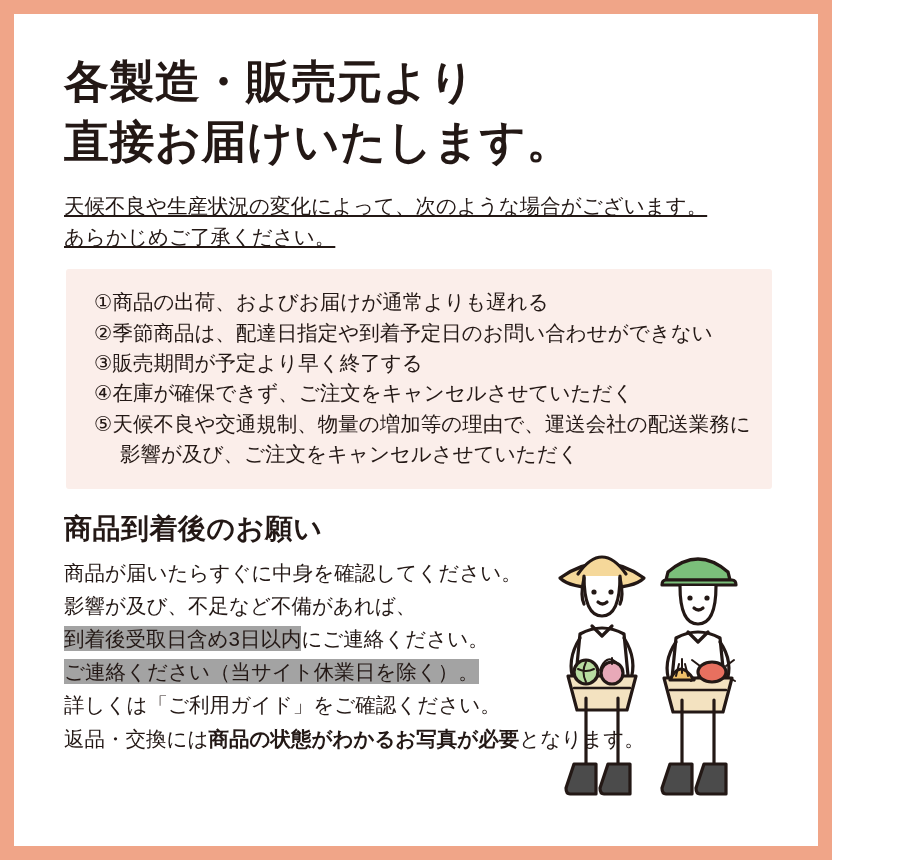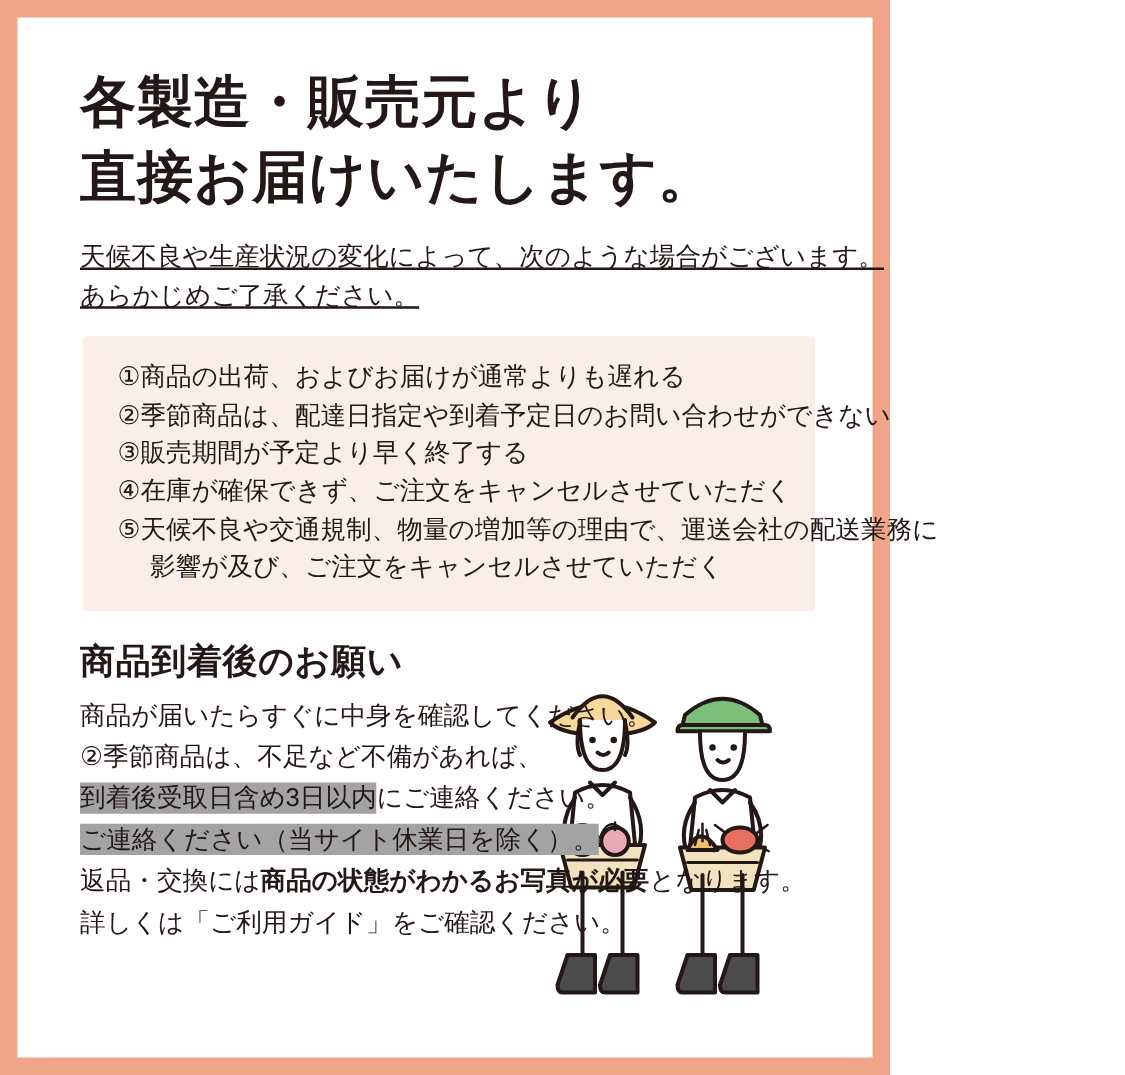--- a/index.html
+++ b/index.html
@@ -9,21 +9,21 @@
   body {
     width: 900px;
     height: 860px;
     background: #ffffff;
     font-family: "Liberation Sans", "DejaVu Sans", sans-serif;
     color: #231815;
     overflow: hidden;
   }
   .page {
     position: relative;
-    width: 712px;
+    width: 832px;
     height: 860px;
     box-sizing: border-box;
     border: 14px solid #f0a588;
     background: #ffffff;
   }
   .inner {
     position: relative;
     width: 100%;
     height: 100%;
     box-sizing: border-box;
@@ -147,25 +147,25 @@
       <div class="notice-item">
         <span>⑤天候不良や交通規制、物量の増加等の理由で、運送会社の配送業務に</span>
         <span class="cont">影響が及び、ご注文をキャンセルさせていただく</span>
       </div>
     </div>
 
     <h2 class="sub-title">商品到着後のお願い</h2>
 
     <div class="body-block">
       <span class="line">商品が届いたらすぐに中身を確認してください。</span>
-      <span class="line">②季節商品は、不足など不備があれば、</span>
+      <span class="line">影響が及び、不足など不備があれば、</span>
       <span class="line"><span class="hl-yellow">到着後受取日含め3日以内</span><span>にご連絡ください。</span></span>
       <span class="line"><span class="hl-yellow">ご連絡ください（当サイト休業日を除く）。</span></span>
+      <span class="line">詳しくは「ご利用ガイド」をご確認ください。</span>
       <span class="line"><span>返品・交換には</span><span class="bold">商品の状態がわかるお写真が必要</span><span>となります。</span></span>
-      <span class="line">詳しくは「ご利用ガイド」をご確認ください。</span>
     </div>
 
     <svg class="illustration" viewBox="0 0 260 320" aria-hidden="true">
       <g fill="none" stroke="#231815" stroke-width="3.2" stroke-linecap="round" stroke-linejoin="round">
 
         <g>
 
           <path d="M20 52 q42 -30 84 0 q-10 10 -42 10 q-32 0 -42 -10 z" fill="#f5d89a" stroke="#231815"></path>
           <path d="M38 48 q24 -34 48 0" fill="#f5d89a" stroke="#231815"></path>
 

